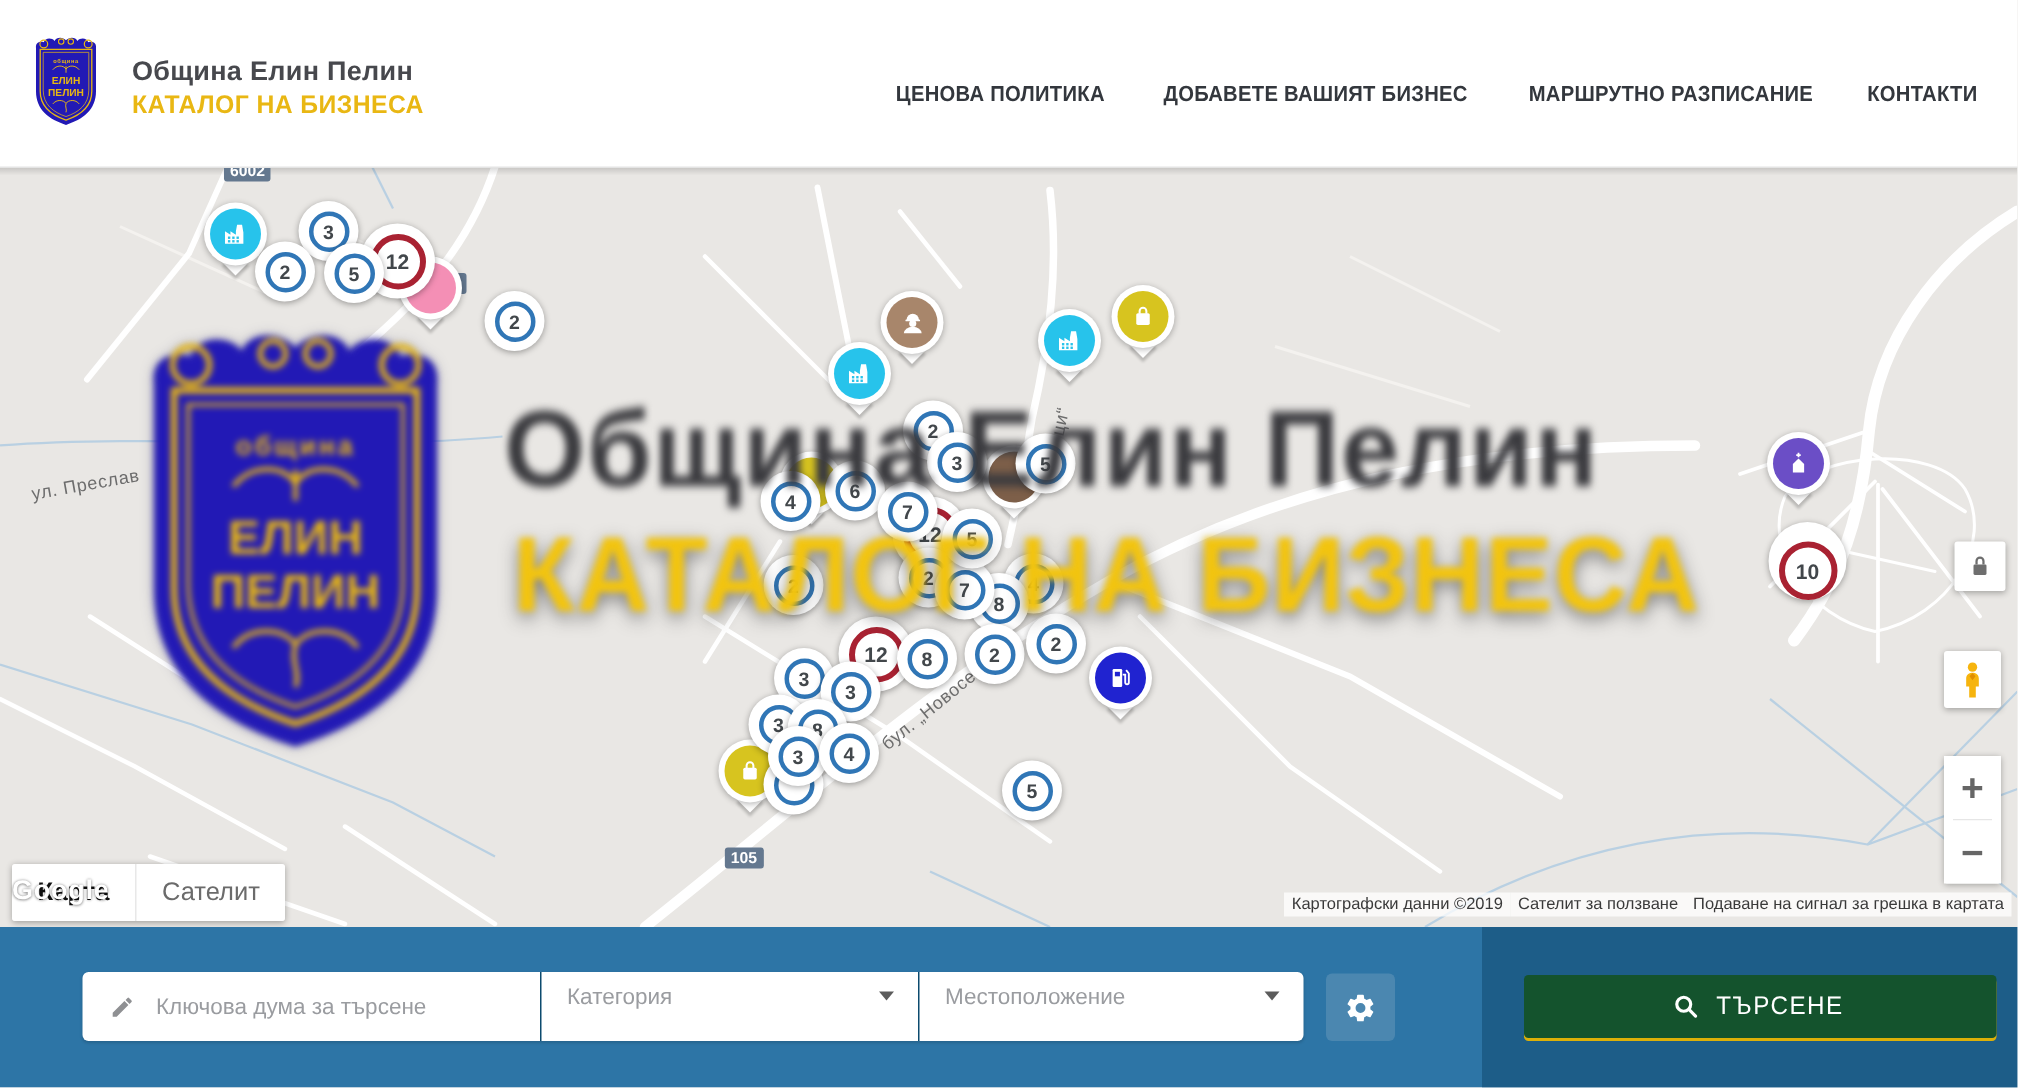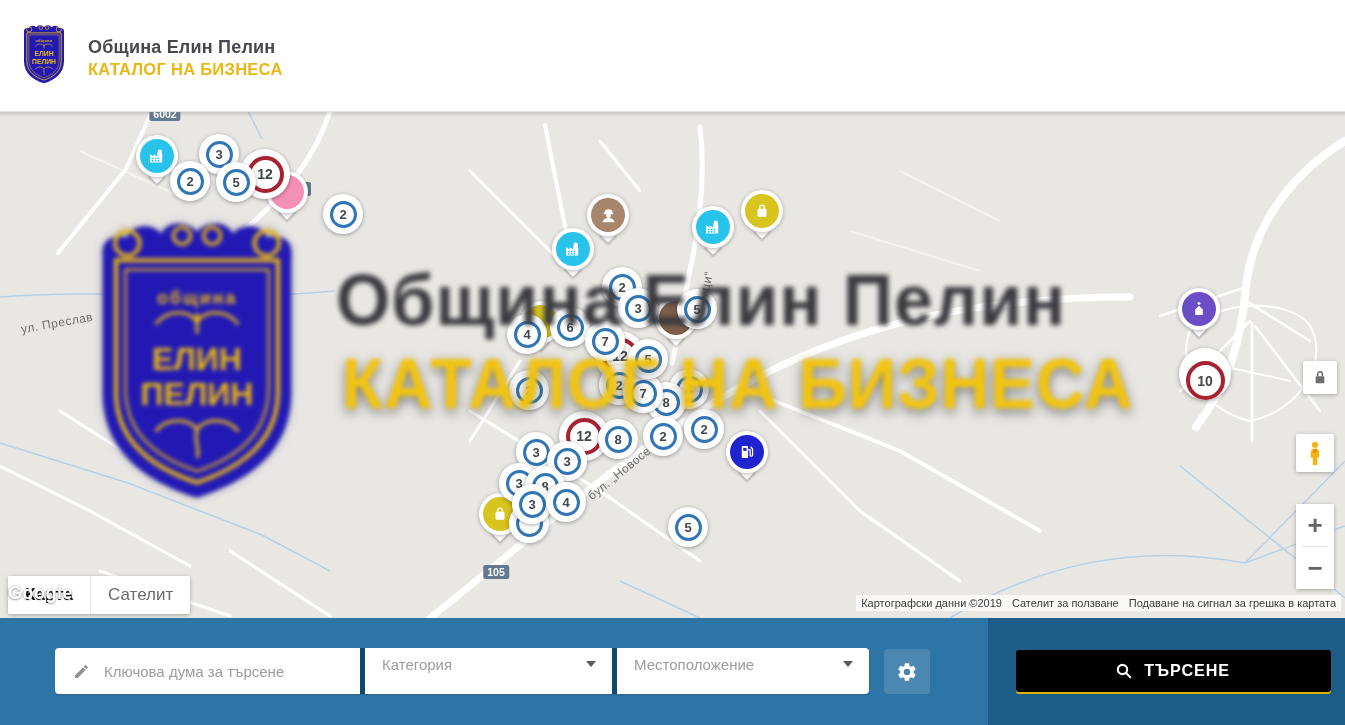--- a/index.html
+++ b/index.html
@@ -53,28 +53,28 @@
   .zoom-btn{width:38px;height:42px;background:#fff;border:none;font-size:26px;font-weight:bold;color:#666;cursor:pointer;line-height:1;font-family:inherit;}
   .zoom-divider{width:26px;height:1px;background:#e6e6e6;}
 
   
   .bottombar{position:absolute;top:618px;left:0;width:1345px;height:107px;background:#2d75a6;z-index:70;}
   .fieldgroup{position:absolute;left:55px;top:30px;width:814px;height:46px;background:#fff;border-radius:4px;display:flex;align-items:stretch;box-shadow:0 1px 2px rgba(0,0,0,.15);}
   .cell{display:flex;align-items:center;box-sizing:border-box;color:#9a9ca0;font-size:15px;}
   .cell-keyword{width:305px;padding:0 14px 0 18px;}
   .cell-keyword input{border:none;outline:none;flex:1;font-family:inherit;font-size:15px;color:#555;min-width:0;}
   .cell-keyword input::placeholder{color:#9a9ca0;}
-  .cell-select{border-left:5px solid #0c4a6e;justify-content:space-between;padding:0 16px 14px 17px;cursor:pointer;}
+  .cell-select{border-left:1px solid #0c4a6e;justify-content:space-between;padding:0 16px 14px 17px;cursor:pointer;}
   .cell-category{width:252px;}
   .cell-location{width:257px;}
   .caret{width:0;height:0;border-left:5px solid transparent;border-right:5px solid transparent;border-top:6px solid #5c5c5c;}
   .pencil{margin-right:12px;flex:0 0 auto;}
   .gearbtn{position:absolute;left:884px;top:31px;width:46px;height:45px;background:#4b87b0;border:none;border-radius:4px;display:flex;align-items:center;justify-content:center;cursor:pointer;}
   .rightpanel{position:absolute;right:0;top:0;width:357px;height:107px;background:#1d5d88;}
-  .searchbtn{position:absolute;left:28px;top:32px;width:315px;height:42px;background:#000000;border:none;border-radius:3px;color:#fff;font-family:inherit;font-weight:bold;font-size:17px;letter-spacing:1px;display:flex;align-items:center;justify-content:center;gap:9px;cursor:pointer;box-shadow:0 2px 0 #dcb008;}
+  .searchbtn{position:absolute;left:28px;top:32px;width:315px;height:42px;background:#14532d;border:none;border-radius:3px;color:#fff;font-family:inherit;font-weight:normal;font-size:17px;letter-spacing:1px;display:flex;align-items:center;justify-content:center;gap:9px;cursor:pointer;box-shadow:0 2px 0 #dcb008;}
   .searchbtn .lbl{transform:scaleX(.95);}
 </style>
 </head>
 <body>
 
 <div class="page">
 
   <div class="header">
     <div class="logo-wrap">
       <span class="logo-crest"><svg width="100%" height="100%" viewBox="0 0 120 152" xmlns="http://www.w3.org/2000/svg">
@@ -89,20 +89,26 @@
     <path d="M38,56 C44,48 56,48 60,55 C64,48 76,48 82,56 M60,50 L60,61" stroke="#e7b713" stroke-width="1.6" fill="none"></path>
     <text x="60" y="80" text-anchor="middle" font-size="17" font-weight="bold" fill="#e7b713" font-family="Liberation Sans, sans-serif">ЕЛИН</text>
     <text x="60" y="99" text-anchor="middle" font-size="17" font-weight="bold" fill="#e7b713" font-family="Liberation Sans, sans-serif">ПЕЛИН</text>
     <path d="M38,113 C44,105 56,106 60,112 C64,106 76,105 82,113 M60,112 C58,118 62,122 60,127" stroke="#e7b713" stroke-width="1.6" fill="none"></path>
   </svg></span>
       <span class="logo-text">
         <div class="logo-title">Община Елин Пелин</div>
         <div class="logo-subtitle">КАТАЛОГ НА БИЗНЕСА</div>
       </span>
     </div>
+    <nav class="nav">
+        <a class="nav-item">ЦЕНОВА ПОЛИТИКА</a>
+        <a class="nav-item">ДОБАВЕТЕ ВАШИЯТ БИЗНЕС</a>
+        <a class="nav-item">МАРШРУТНО РАЗПИСАНИЕ</a>
+        <a class="nav-item">КОНТАКТИ</a>
+      </nav>
   </div>
 
   <div class="map">
     <svg class="map-base" width="1345" height="507" viewBox="0 0 1345 507" xmlns="http://www.w3.org/2000/svg">
       <rect width="1345" height="507" fill="#e9e7e4"></rect>
       <g stroke="#f4f2ef" stroke-width="2" fill="none">
         <path d="M80,40 L190,90"></path>
           <path d="M220,40 L300,80"></path>
           <path d="M850,120 L980,160"></path>
           <path d="M900,60 L1000,110"></path>

